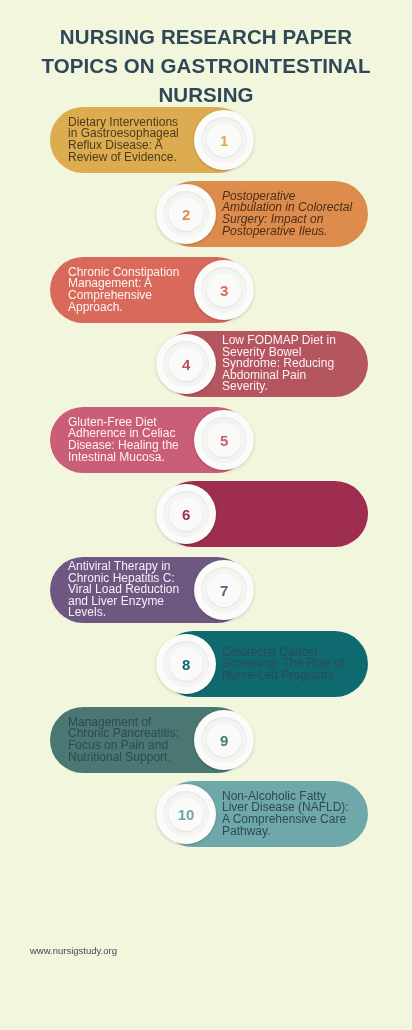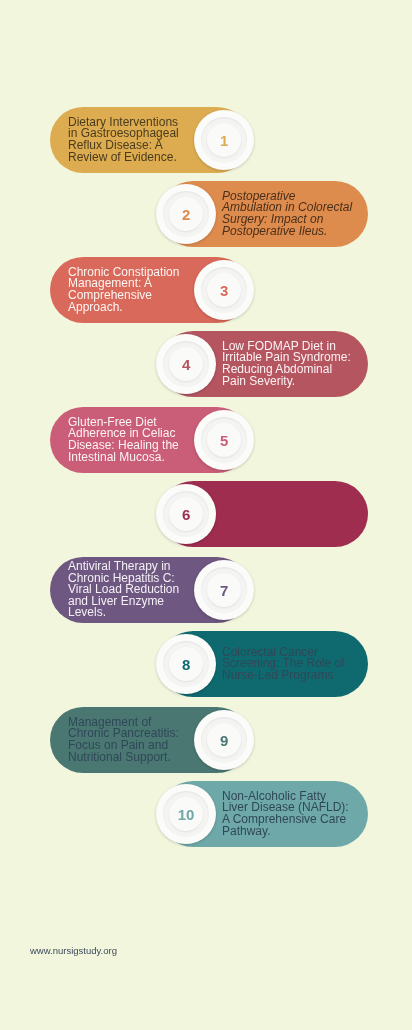--- a/index.html
+++ b/index.html
@@ -99,20 +99,21 @@
     left:30px; top:945px;
     font-size:9.5px;
     color:#3C4A5C;
   }
 </style>
 </head>
 <body style="background: rgb(242, 246, 220);">
 
 <div id="infographic">
 
+  <div class="title" style="color: rgb(47, 72, 88);">NURSING RESEARCH PAPER TOPICS ON GASTROINTESTINAL NURSING</div>
 
   <div class="items">
       <div class="item left" style="top: 107px; background: rgb(221, 172, 80);">
         <div class="badge">
           <span class="badge-num" style="color: rgb(221, 172, 80);">1</span>
         </div>
         <div class="item-label" style="color: rgb(74, 60, 30);">Dietary Interventions in Gastroesophageal Reflux Disease: A Review of Evidence.</div>
       </div>
       <div class="item right" style="top: 181px; background: rgb(222, 139, 78);">
         <div class="badge">
@@ -123,21 +124,21 @@
       <div class="item left" style="top: 257px; background: rgb(217, 105, 90);">
         <div class="badge">
           <span class="badge-num" style="color: rgb(217, 105, 90);">3</span>
         </div>
         <div class="item-label" style="color: rgb(252, 244, 242);">Chronic Constipation Management: A Comprehensive Approach.</div>
       </div>
       <div class="item right" style="top: 331px; background: rgb(181, 85, 96);">
         <div class="badge">
           <span class="badge-num" style="color: rgb(181, 85, 96);">4</span>
         </div>
-        <div class="item-label" style="color: rgb(251, 242, 243);">Low FODMAP Diet in Irritable Pain Syndrome: Reducing Abdominal Pain Severity.</div>
+        <div class="item-label" style="color: rgb(251, 242, 243);">Low FODMAP Diet in Severity Bowel Syndrome: Reducing Abdominal Pain Severity.</div>
       </div>
       <div class="item left" style="top: 407px; background: rgb(202, 93, 119);">
         <div class="badge">
           <span class="badge-num" style="color: rgb(202, 93, 119);">5</span>
         </div>
         <div class="item-label" style="color: rgb(252, 243, 245);">Gluten-Free Diet Adherence in Celiac Disease: Healing the Intestinal Mucosa.</div>
       </div>
       <div class="item right" style="top: 481px; background: rgb(158, 45, 79);">
         <div class="badge">
           <span class="badge-num" style="color: rgb(158, 45, 79);">6</span>

